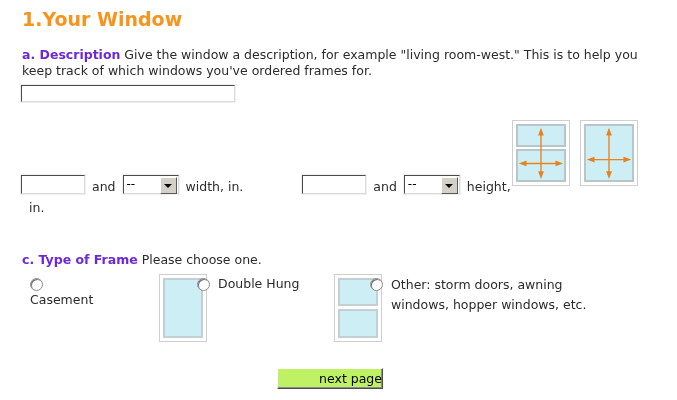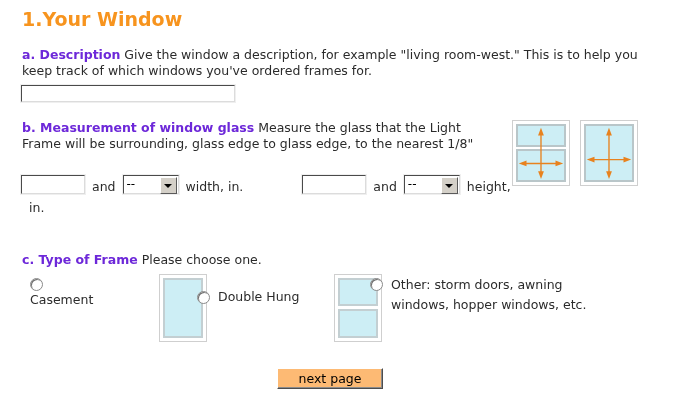--- a/index.html
+++ b/index.html
@@ -165,21 +165,21 @@
     left: 22px;
     top: 272px;
     width: 640px;
   }
   .choice {
     position: absolute;
     display: flex;
     align-items: flex-start;
   }
   #choice-casement { left: 8px; top: 3px; flex-direction: column; }
-  #choice-double   { left: 175px; top: 16px; }
+  #choice-double   { left: 175px; top: 3px; }
   #choice-other    { left: 348px; top: 3px; width: 250px; }
 
   .radio {
     width: 11px;
     height: 11px;
     border-radius: 50%;
     border: 1px solid #8a8a8a;
     background: #ffffff;
     box-shadow: inset 1px 1px 0 #6f6f6f;
     margin-top: 3px;
@@ -207,47 +207,45 @@
   #icon-double .t-top { height: 46%; }
   #icon-double .t-bot { height: calc(54% - 3px); margin-top: 3px; }
 
   
   #next-btn {
     position: absolute;
     left: 277px;
     top: 368px;
     width: 106px;
     height: 21px;
-    background: #fdba74;
+    background: #bef264;
     border: 1px solid #ffffff;
     border-right-color: #4d4d4d;
     border-bottom-color: #4d4d4d;
     box-shadow: inset -1px -1px 0 #8b8b8b;
     font-family: "DejaVu Sans", "Liberation Sans", sans-serif;
     font-size: 12.5px;
     color: #000;
     cursor: pointer;
     padding: 0;
+    text-align: right;
   }
 </style>
 </head>
 <body>
 
 <div class="page">
 
   <div class="section-title">1.Your Window</div>
 
   <div class="block" id="block-a">
     <span class="sub-label">a. Description</span><span> Give the window a description, for example "living room-west." This is to help you keep track of which windows you've ordered frames for.</span>
   </div>
   <input class="txt" id="desc-input" type="text" value="" style="">
 
-  <div class="block" id="block-b">
-    <span class="sub-label">b. Measurement of window glass</span><span> Measure the glass that the Light Frame will be surrounding, glass edge to glass edge, to the nearest 1/8"</span>
-  </div>
 
   <div class="meas-row">
     <input class="txt meas-num" type="text" value="" style="">
     <span class="meas-word">and</span>
     <span class="sel-wrap">
       <span class="sel-val">--</span>
       <span class="sel-btn">
           <span class="caret"></span>
         </span>
     </span>

